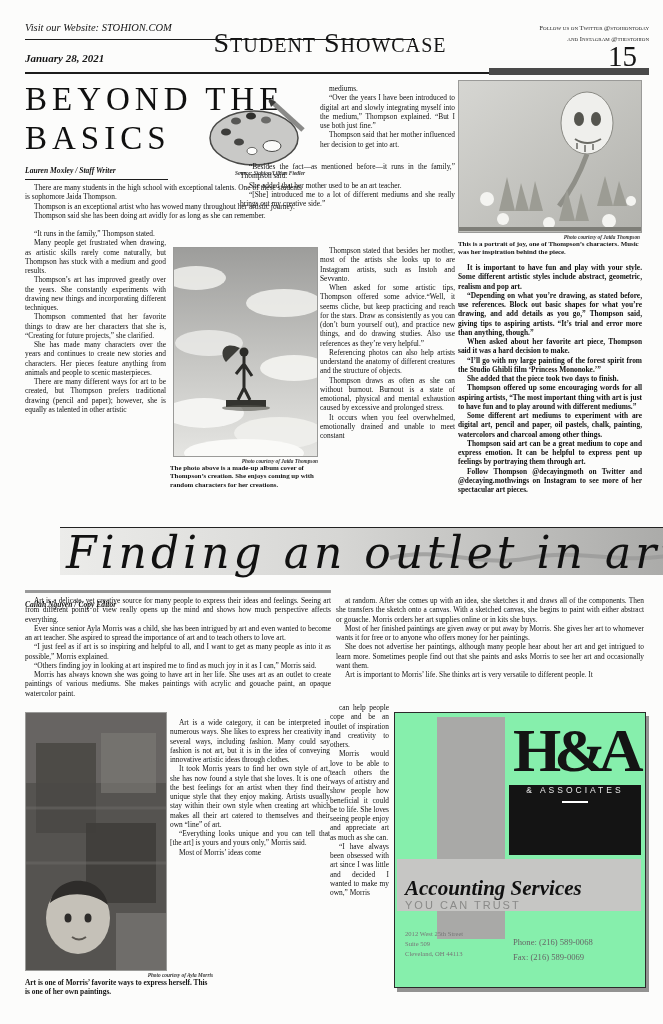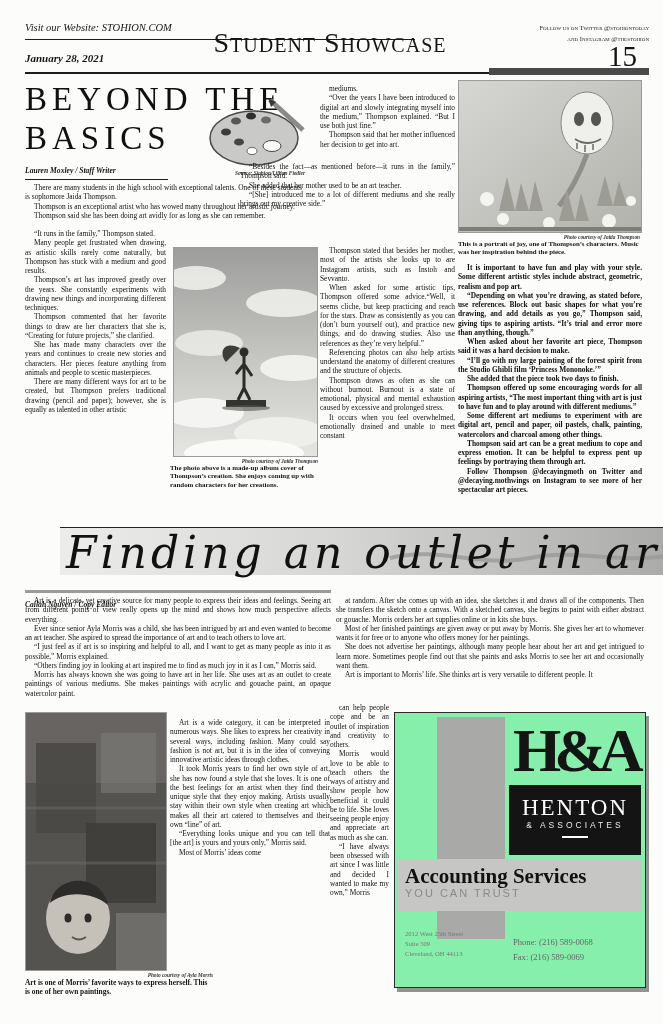--- a/index.html
+++ b/index.html
@@ -244,26 +244,25 @@
   </div>
   <div class="abs" style="left:25px;top:971px;width:188px;">
     <div class="photo-credit">Photo courtesy of Ayla Morris</div>
     <div class="caption" style="font-size:7.4px;">Art is one of Morris’ favorite ways to express herself. This is one of her own paintings.</div>
   </div>
 
   <div class="abs ad" style="left:394px;top:712px;width:250px;height:274px;">
     <div class="abs ad-graybar" style="left:42px;top:4px;width:68px;height:222px;"></div>
     <div class="abs ad-logo" style="left:118px;top:6px;">H&amp;A</div>
     <div class="abs ad-blackbox" style="left:114px;top:72px;width:132px;height:70px;">
-      <div class="ad-name1" style="margin-top:10px;">HENTON</div>
       <div class="ad-name2">&amp; ASSOCIATES</div>
       <div style="width:26px;height:2px;background:#fff;margin:6px auto 0;"></div>
     </div>
     <div class="abs ad-band" style="left:2px;top:146px;width:244px;height:52px;padding-left:8px;box-sizing:border-box;">
-      <div class="ad-service" style="margin-top:6px;">Accounting Services</div>
+      <div class="ad-service" style="margin-top:18px;font-style:italic;">Accounting Services</div>
       <div class="ad-tag">YOU CAN TRUST</div>
     </div>
     <div class="abs ad-addr" style="left:10px;top:216px;">
       <div>2012 West 25th Street</div>
       <div>Suite 509</div>
       <div>Cleveland, OH 44113</div>
     </div>
     <div class="abs ad-phone" style="left:118px;top:222px;">
       <div>Phone: (216) 589-0068</div>
       <div>Fax: (216) 589-0069</div>

